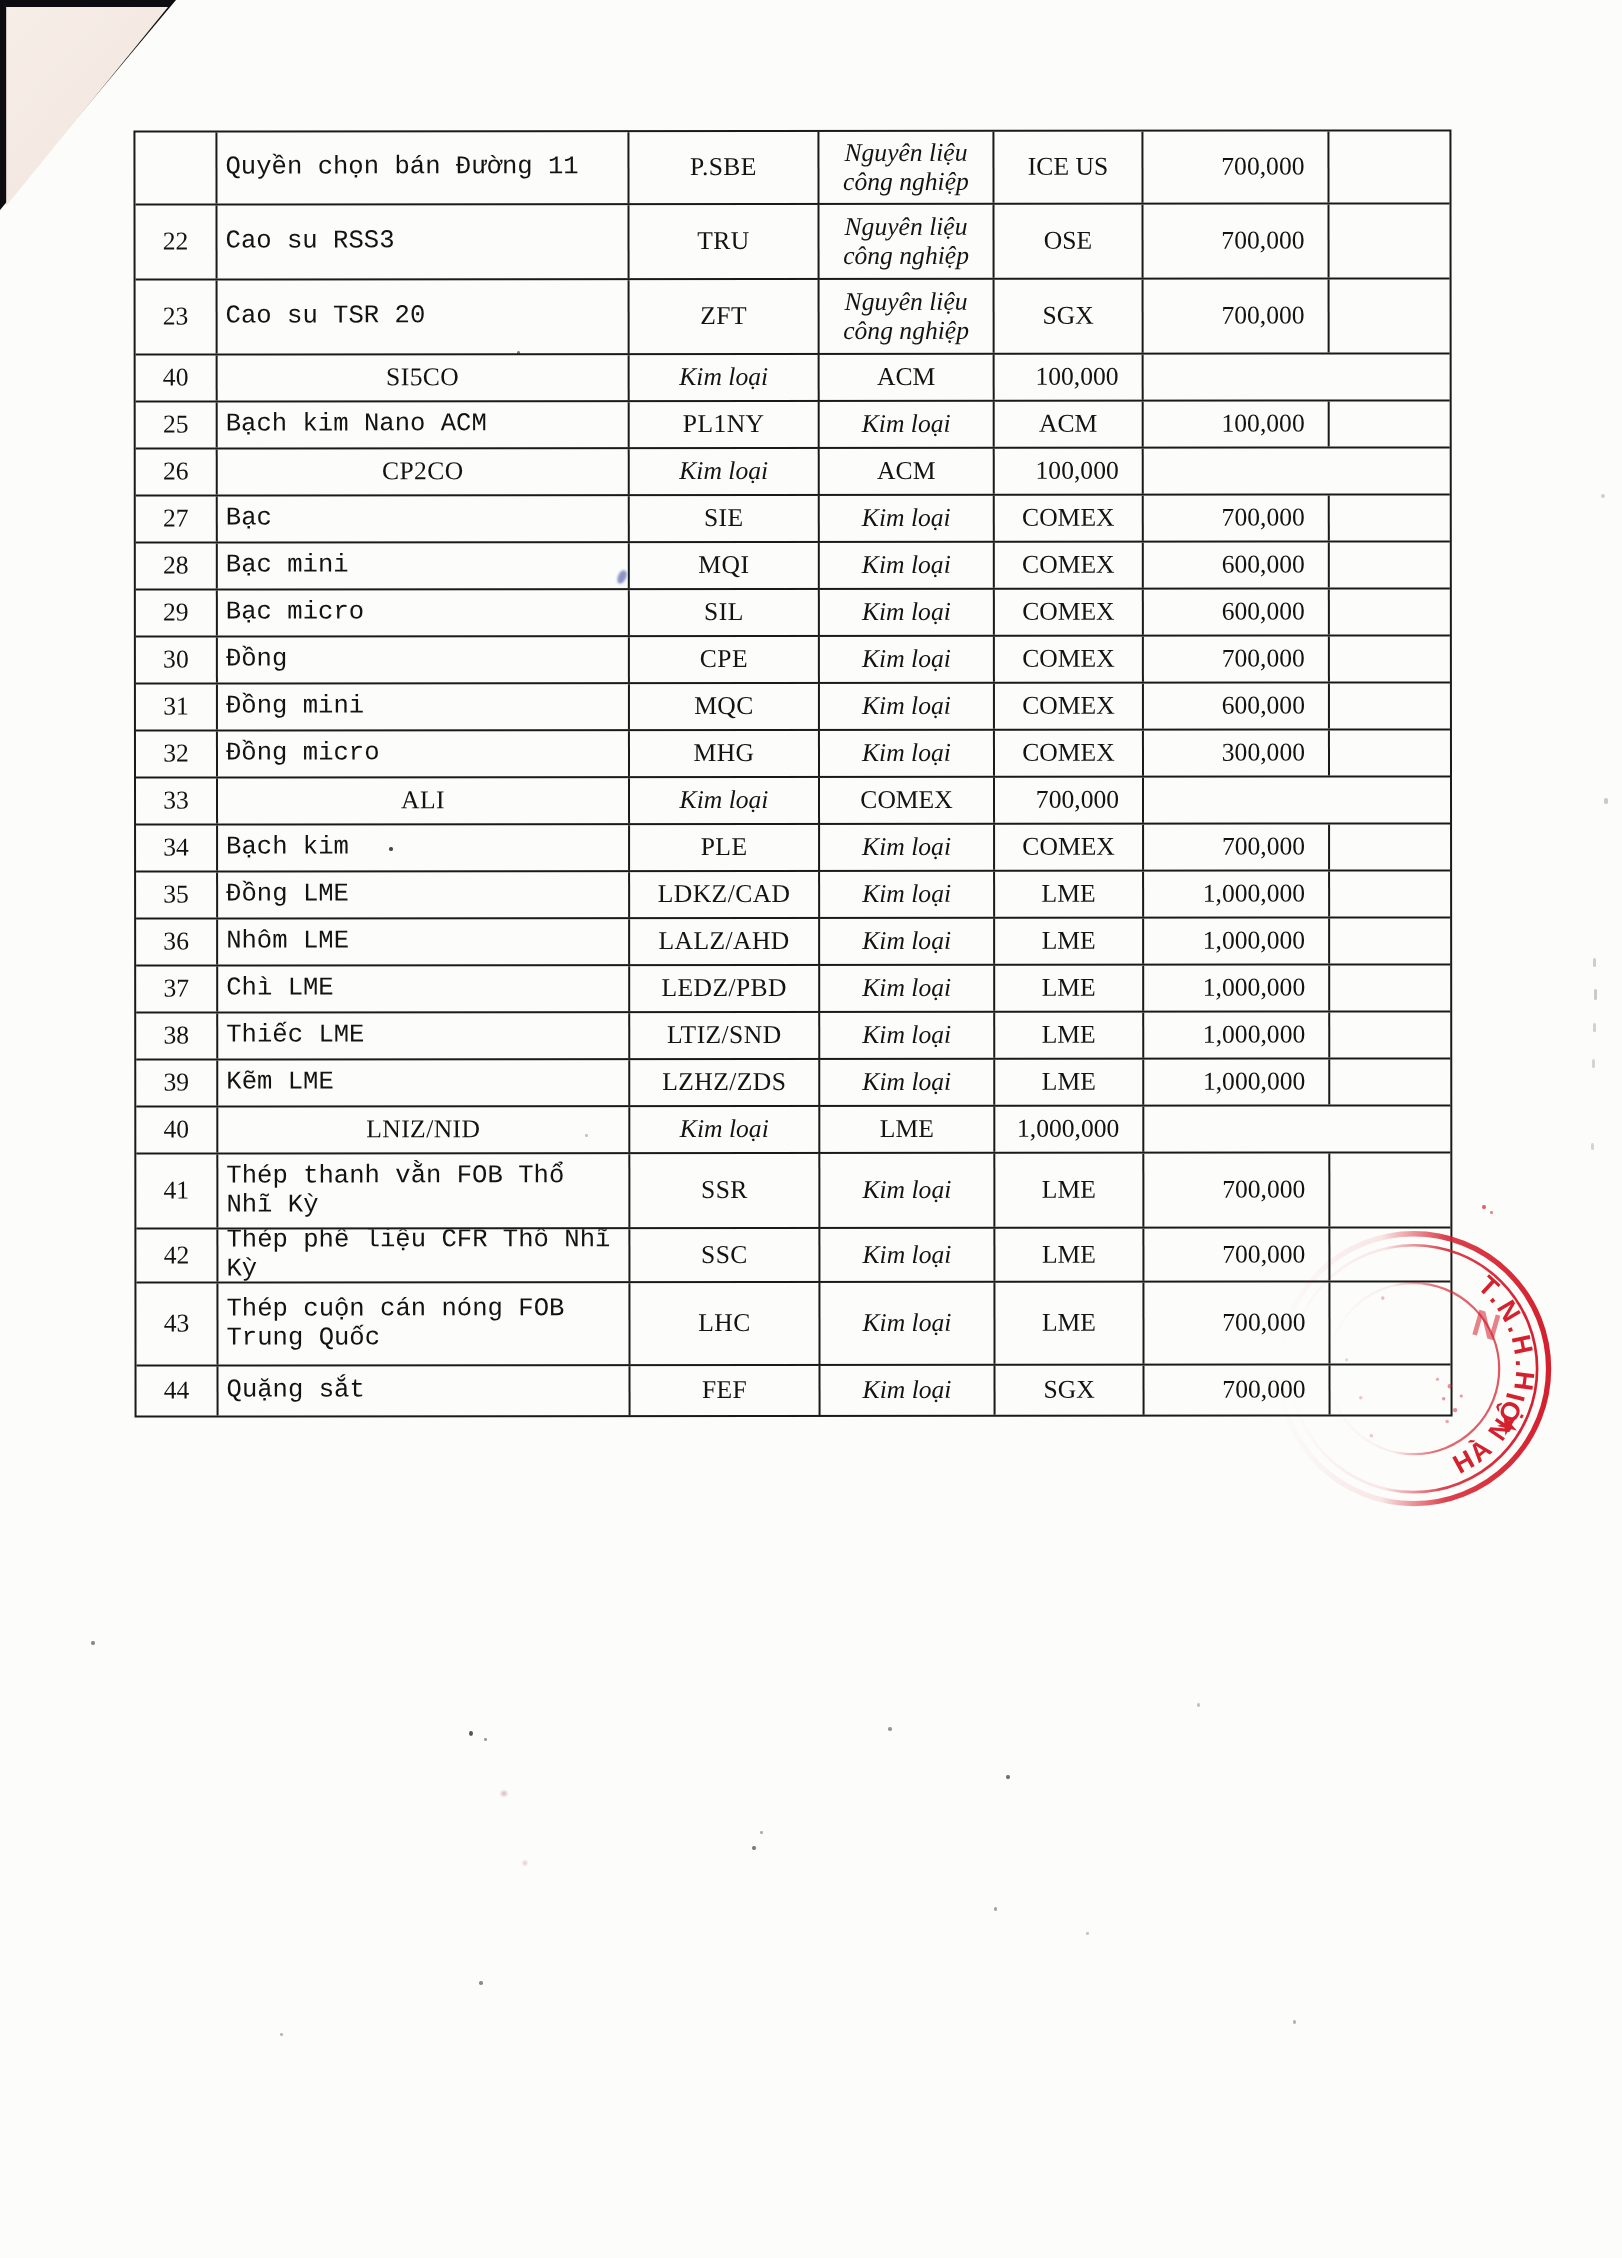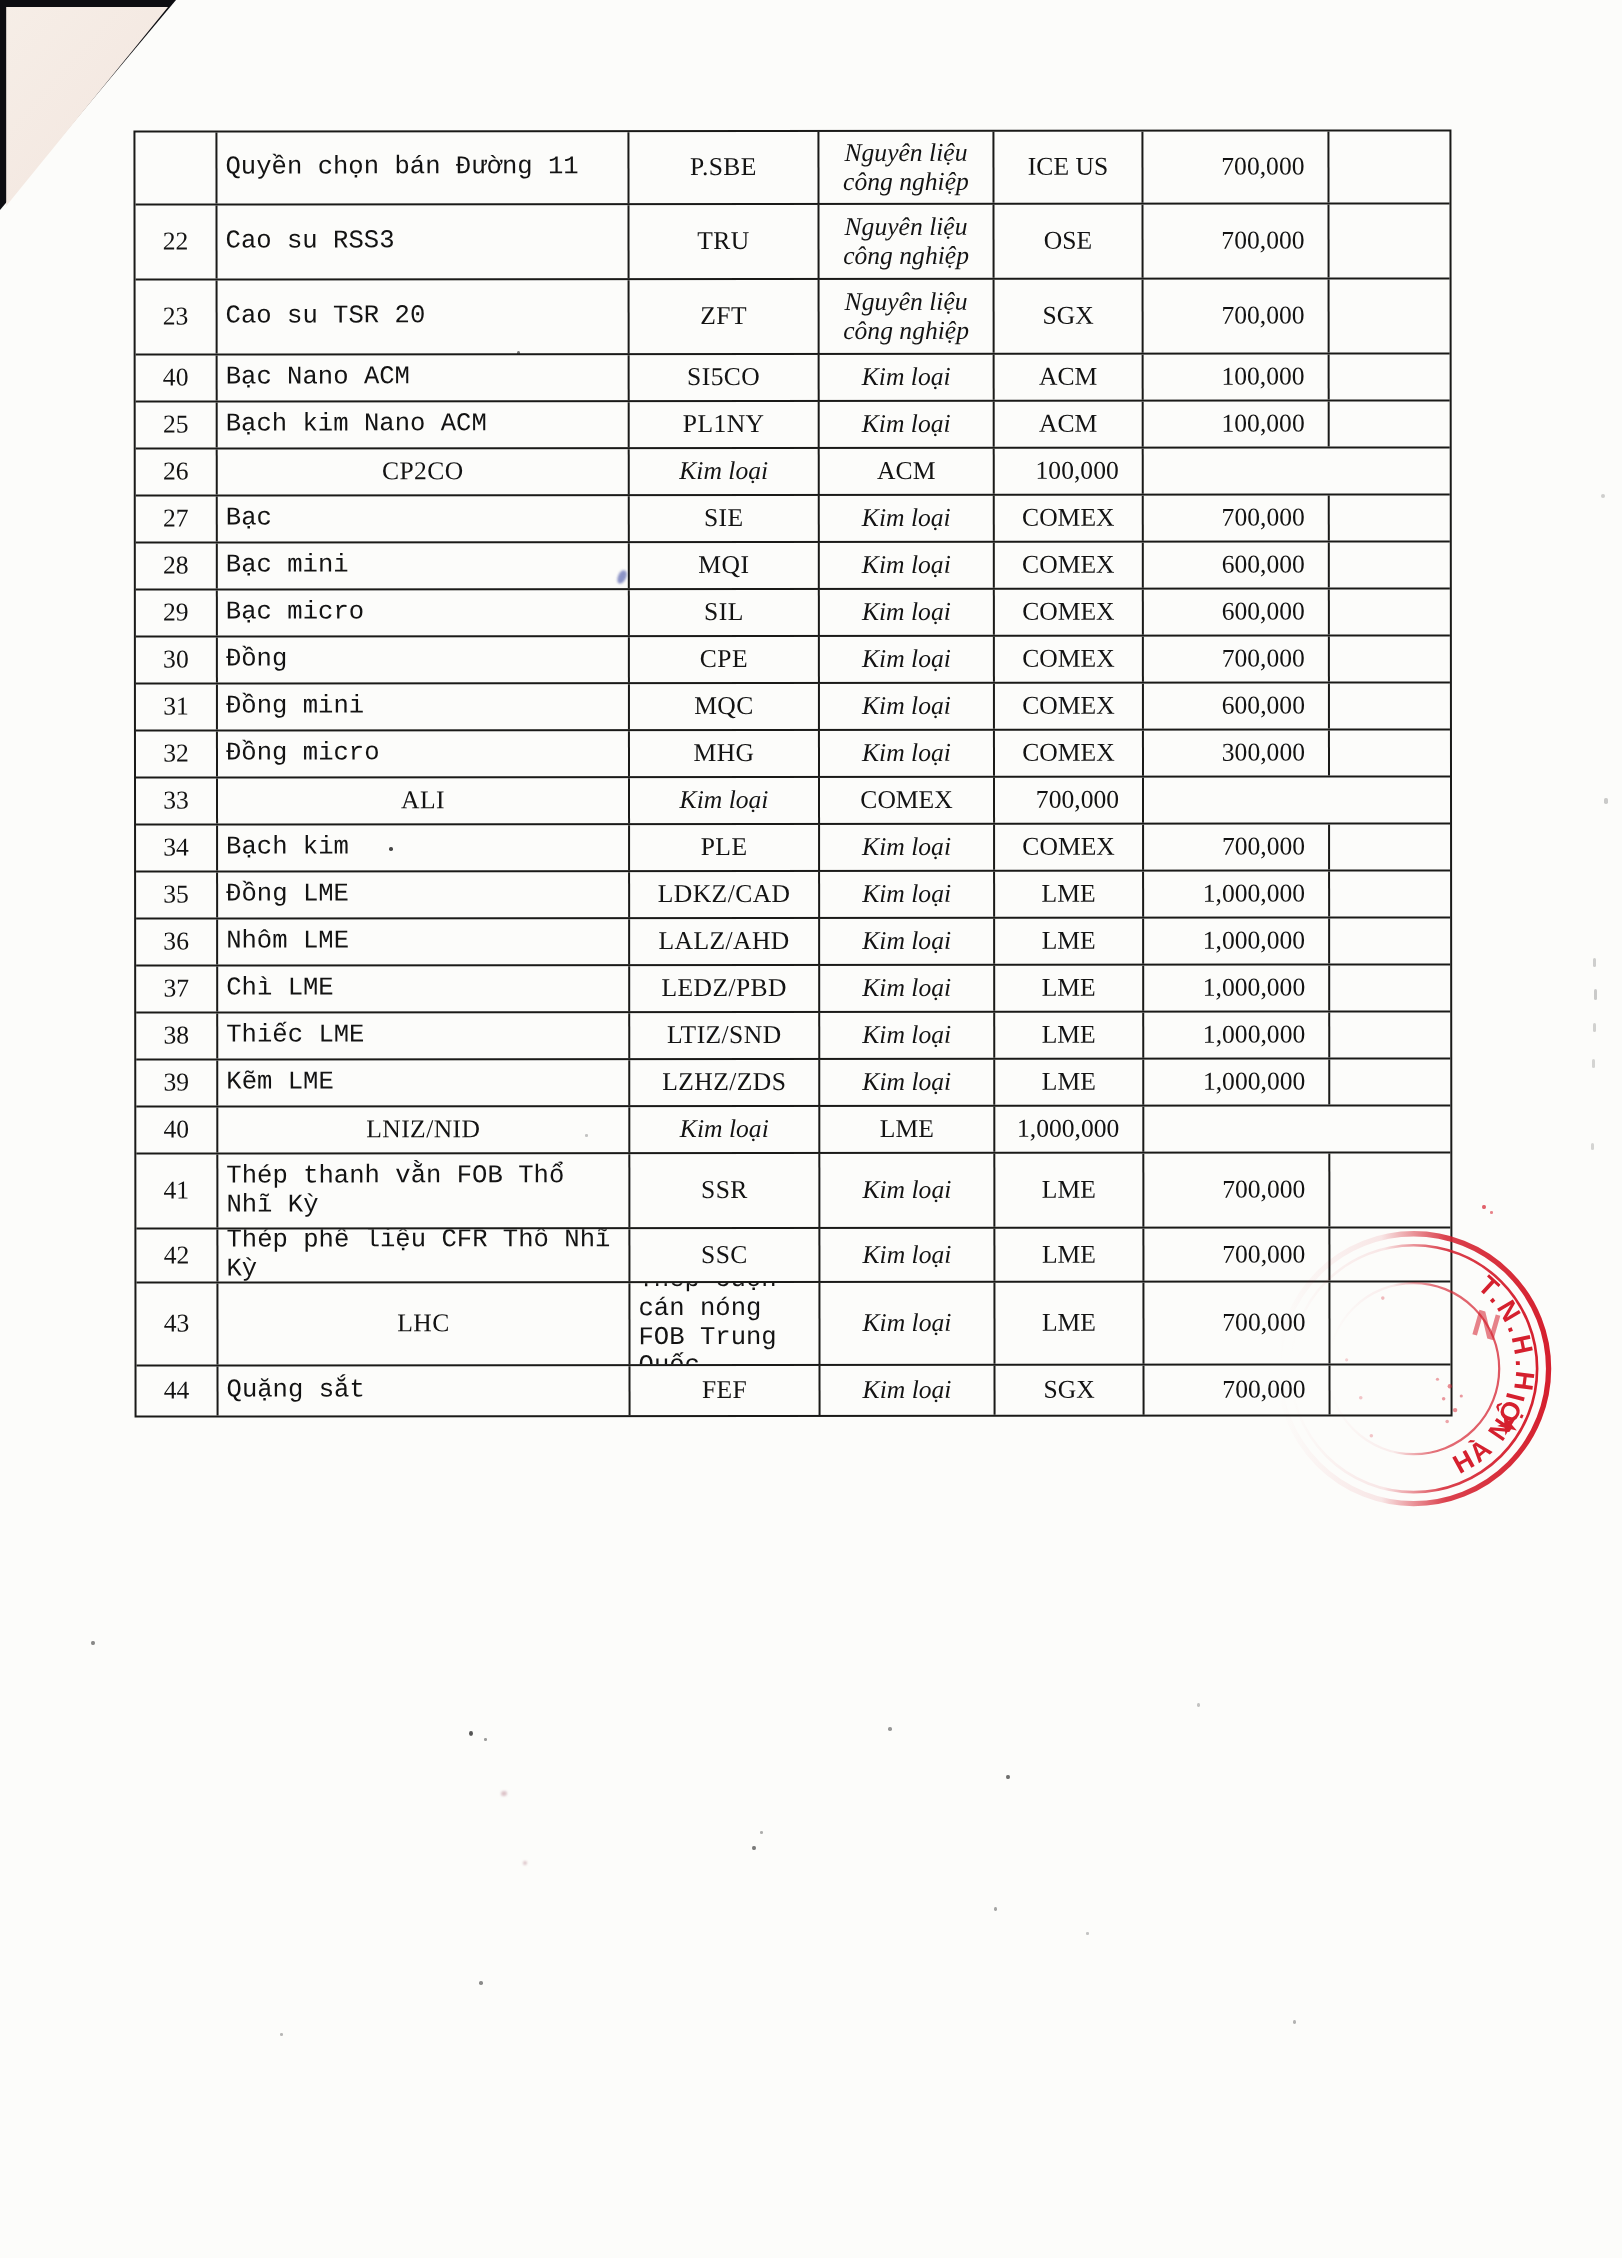--- a/index.html
+++ b/index.html
@@ -102,21 +102,20 @@
         <div class="cell c-no">23</div>
         <div class="cell c-name">Cao su TSR 20</div>
         <div class="cell c-code">ZFT</div>
         <div class="cell c-cat">Nguyên liệu công nghiệp</div>
         <div class="cell c-exch">SGX</div>
         <div class="cell c-val">700,000</div>
         <div class="cell c-note"></div>
       </div>
       <div class="t-row" style="height: 47px;">
         <div class="cell c-no">40</div>
-        <div class="cell c-name">Bạc Nano ACM</div>
         <div class="cell c-code">SI5CO</div>
         <div class="cell c-cat">Kim loại</div>
         <div class="cell c-exch">ACM</div>
         <div class="cell c-val">100,000</div>
         <div class="cell c-note"></div>
       </div>
       <div class="t-row" style="height: 47px;">
         <div class="cell c-no">25</div>
         <div class="cell c-name">Bạch kim Nano ACM</div>
         <div class="cell c-code">PL1NY</div>
@@ -270,22 +269,22 @@
         <div class="cell c-no">42</div>
         <div class="cell c-name">Thép phế liệu CFR Thổ Nhĩ Kỳ</div>
         <div class="cell c-code">SSC</div>
         <div class="cell c-cat">Kim loại</div>
         <div class="cell c-exch">LME</div>
         <div class="cell c-val">700,000</div>
         <div class="cell c-note"></div>
       </div>
       <div class="t-row" style="height: 83px;">
         <div class="cell c-no">43</div>
+        <div class="cell c-name">Thép cuộn cán nóng FOB Trung Quốc</div>
         <div class="cell c-code">LHC</div>
-        <div class="cell c-name">Thép cuộn cán nóng FOB Trung Quốc</div>
         <div class="cell c-cat">Kim loại</div>
         <div class="cell c-exch">LME</div>
         <div class="cell c-val">700,000</div>
         <div class="cell c-note"></div>
       </div>
       <div class="t-row" style="height: 49px;">
         <div class="cell c-no">44</div>
         <div class="cell c-name">Quặng sắt</div>
         <div class="cell c-code">FEF</div>
         <div class="cell c-cat">Kim loại</div>

